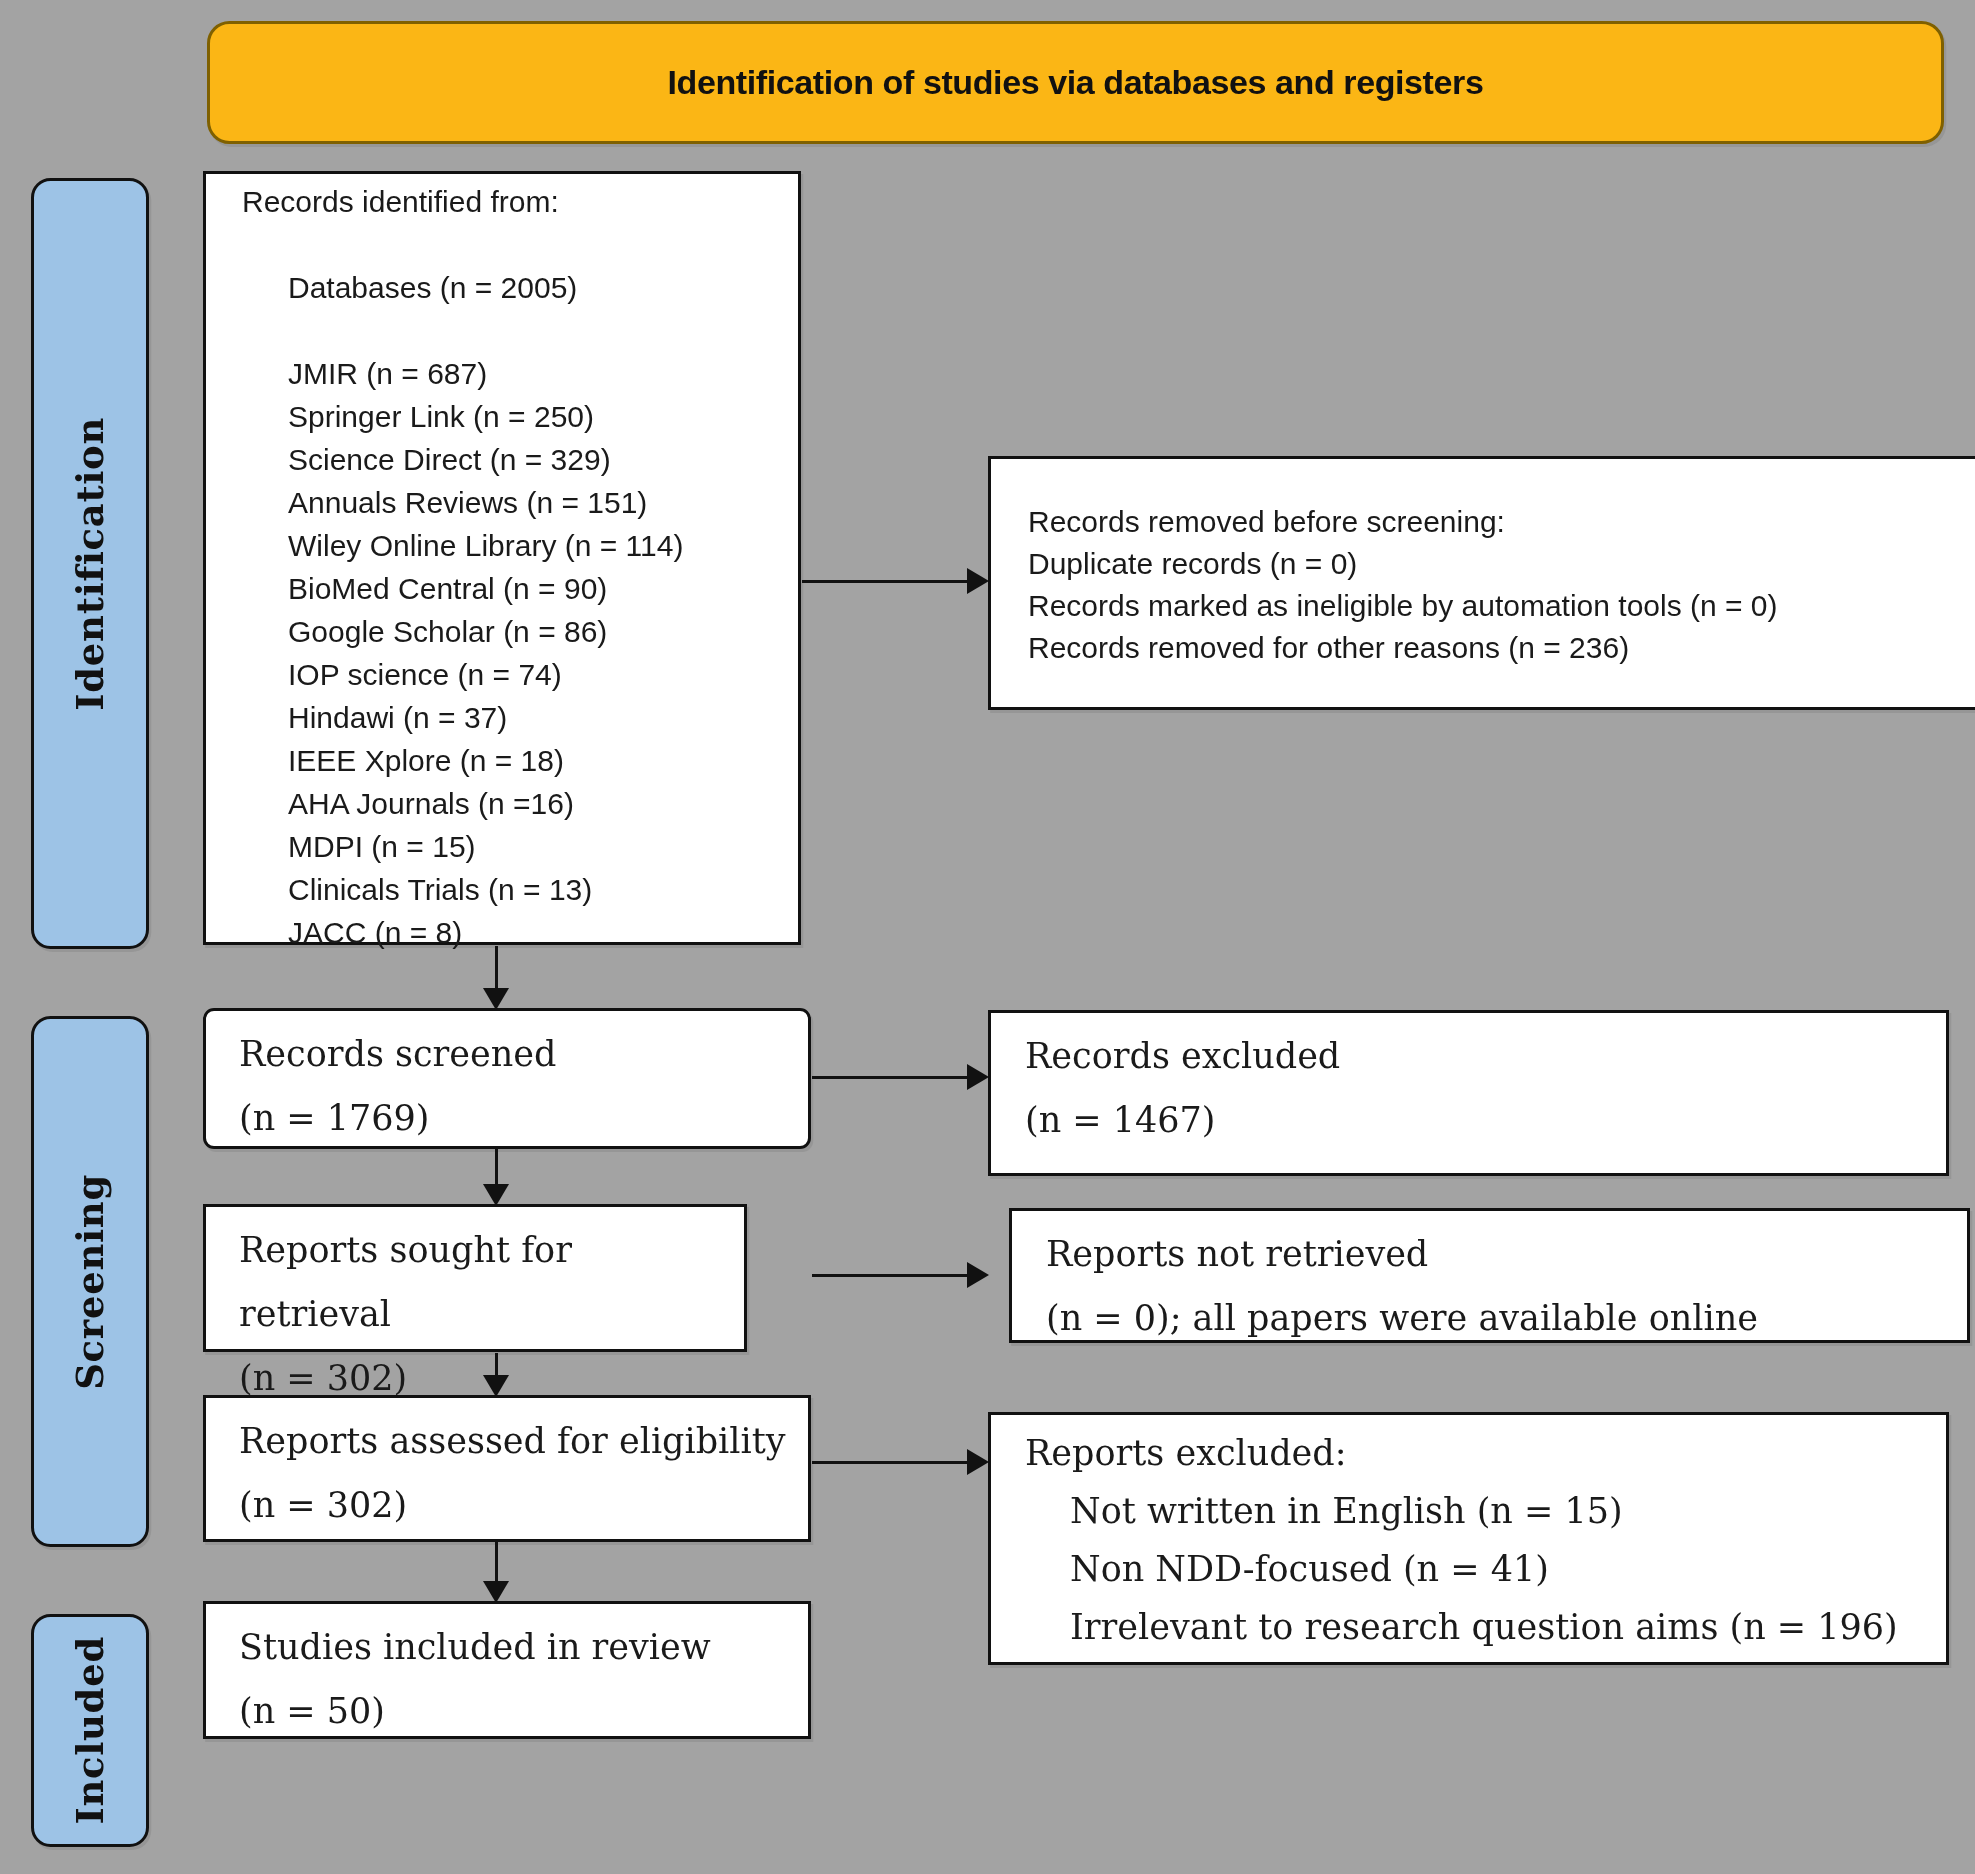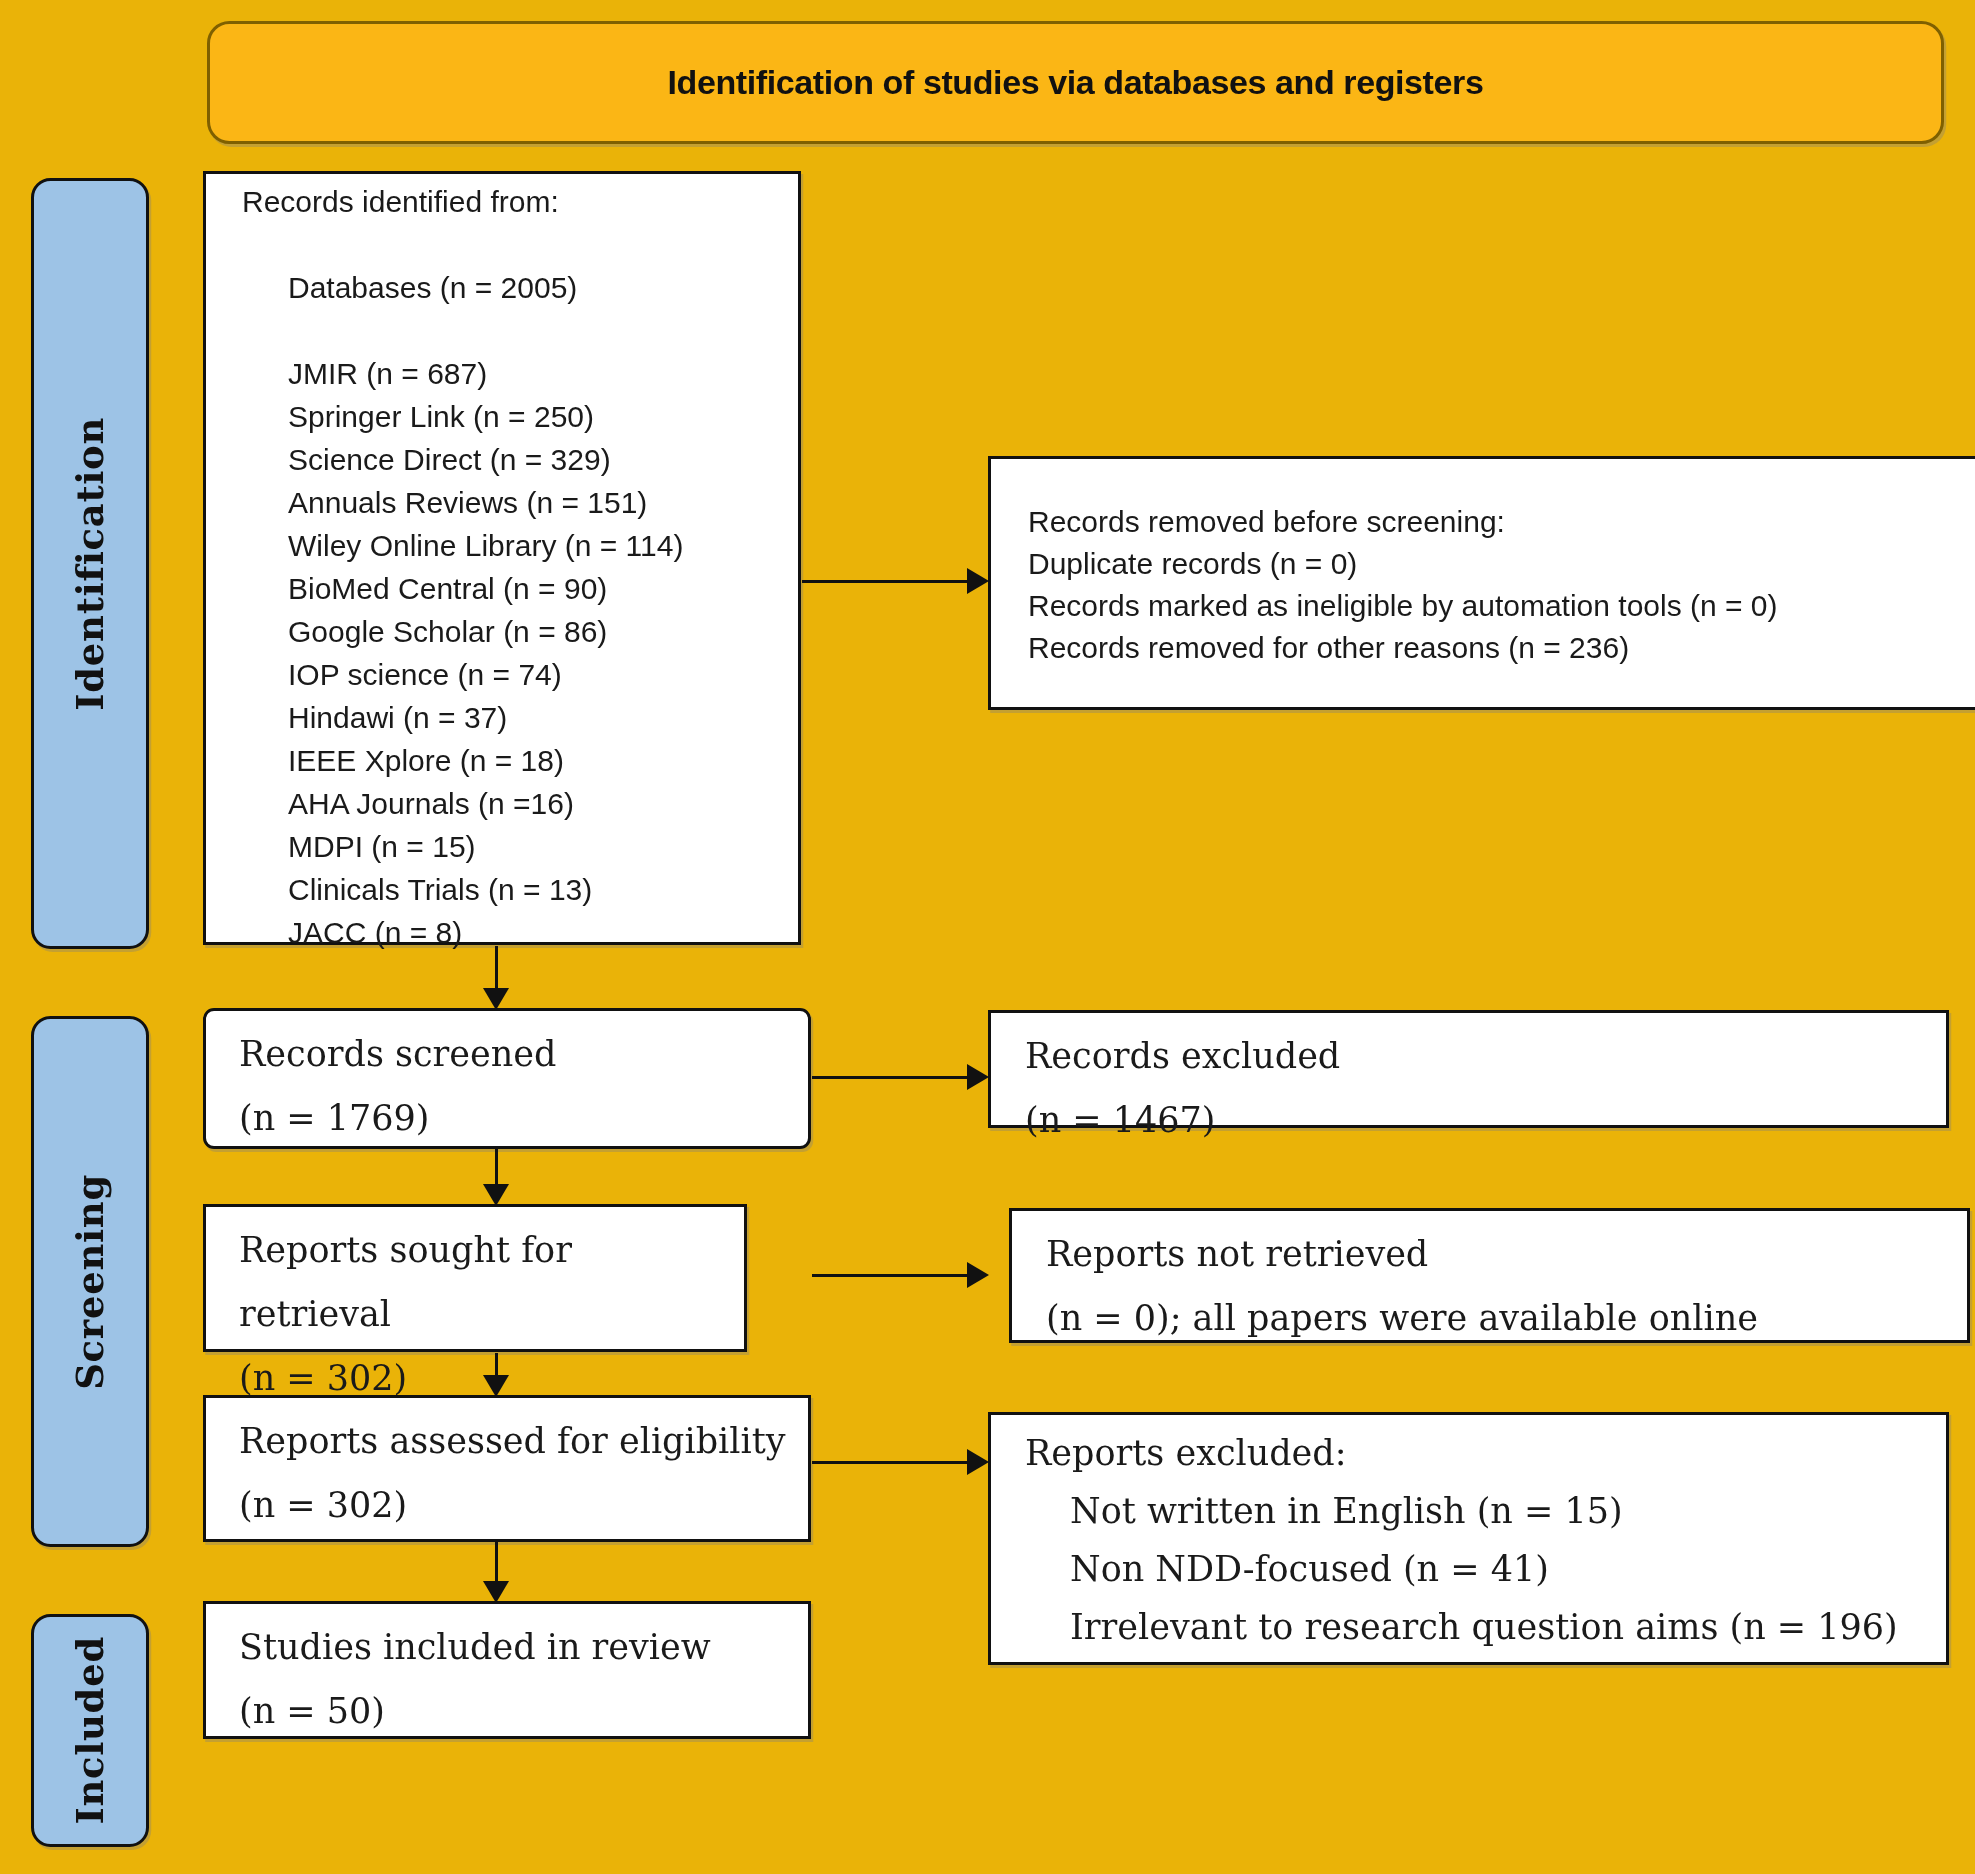--- a/index.html
+++ b/index.html
@@ -1,19 +1,19 @@
 <!DOCTYPE html>
 <html style="--banner-fill: #FBB615; --banner-border: #7F6000; --stage-fill: #9DC3E6; --box-border: #111111; --arrow: #111111;font-size:12px"><head>
 <meta charset="utf-8">
 <style>
   html,body{margin:0;padding:0;background:#ffffff;}
   .canvas{
     position:relative;
     width:1975px;height:1875px;
-    background:#eab308;
+    background:#a3a3a3;
     font-family:"Liberation Sans", sans-serif;
     color:#1a1a1a;
     overflow:hidden;
   }
 
   
   .banner{
     position:absolute;left:207px;top:21px;width:1737px;height:123px;
     background:var(--banner-fill,#FBB615);
     border:3px solid var(--banner-border,#7F6000);
@@ -63,21 +63,21 @@
 
   .box-removed{left:988px;top:456px;width:1086px;height:254px;
     padding:42px 22.4px 0 37px;font-size:30px;line-height:42px;}
 
   .serif-box{
     font-family:"DejaVu Serif", serif;
     font-size:35px;line-height:64px;
     padding:10.5px 15px 0 33px;
   }
   .box-screened{left:203px;top:1008px;width:608px;height:141px;border-radius:11px;}
-  .box-excluded{left:988px;top:1010px;width:961px;height:118px;padding-left:34px;}
+  .box-excluded{left:988px;top:1010px;width:961px;height:166px;padding-left:34px;}
   .box-sought{left:203px;top:1204px;width:544px;height:148px;}
   .box-notretrieved{left:988px;top:1208px;width:961px;height:135px;padding-left:34px;margin-left:21px;}
   .box-assessed{left:203px;top:1395px;width:608px;height:147px;}
   .box-reportsexcluded{left:988px;top:1393px;width:961px;height:253px;
     padding:9px 15px 0 34px;line-height:58px;margin-top:19px;}
   .box-reportsexcluded .indent{padding-left:45px;}
   .box-includedstudies{left:203px;top:1601px;width:608px;height:138px;}
 
   
   .arrow{position:absolute;}

